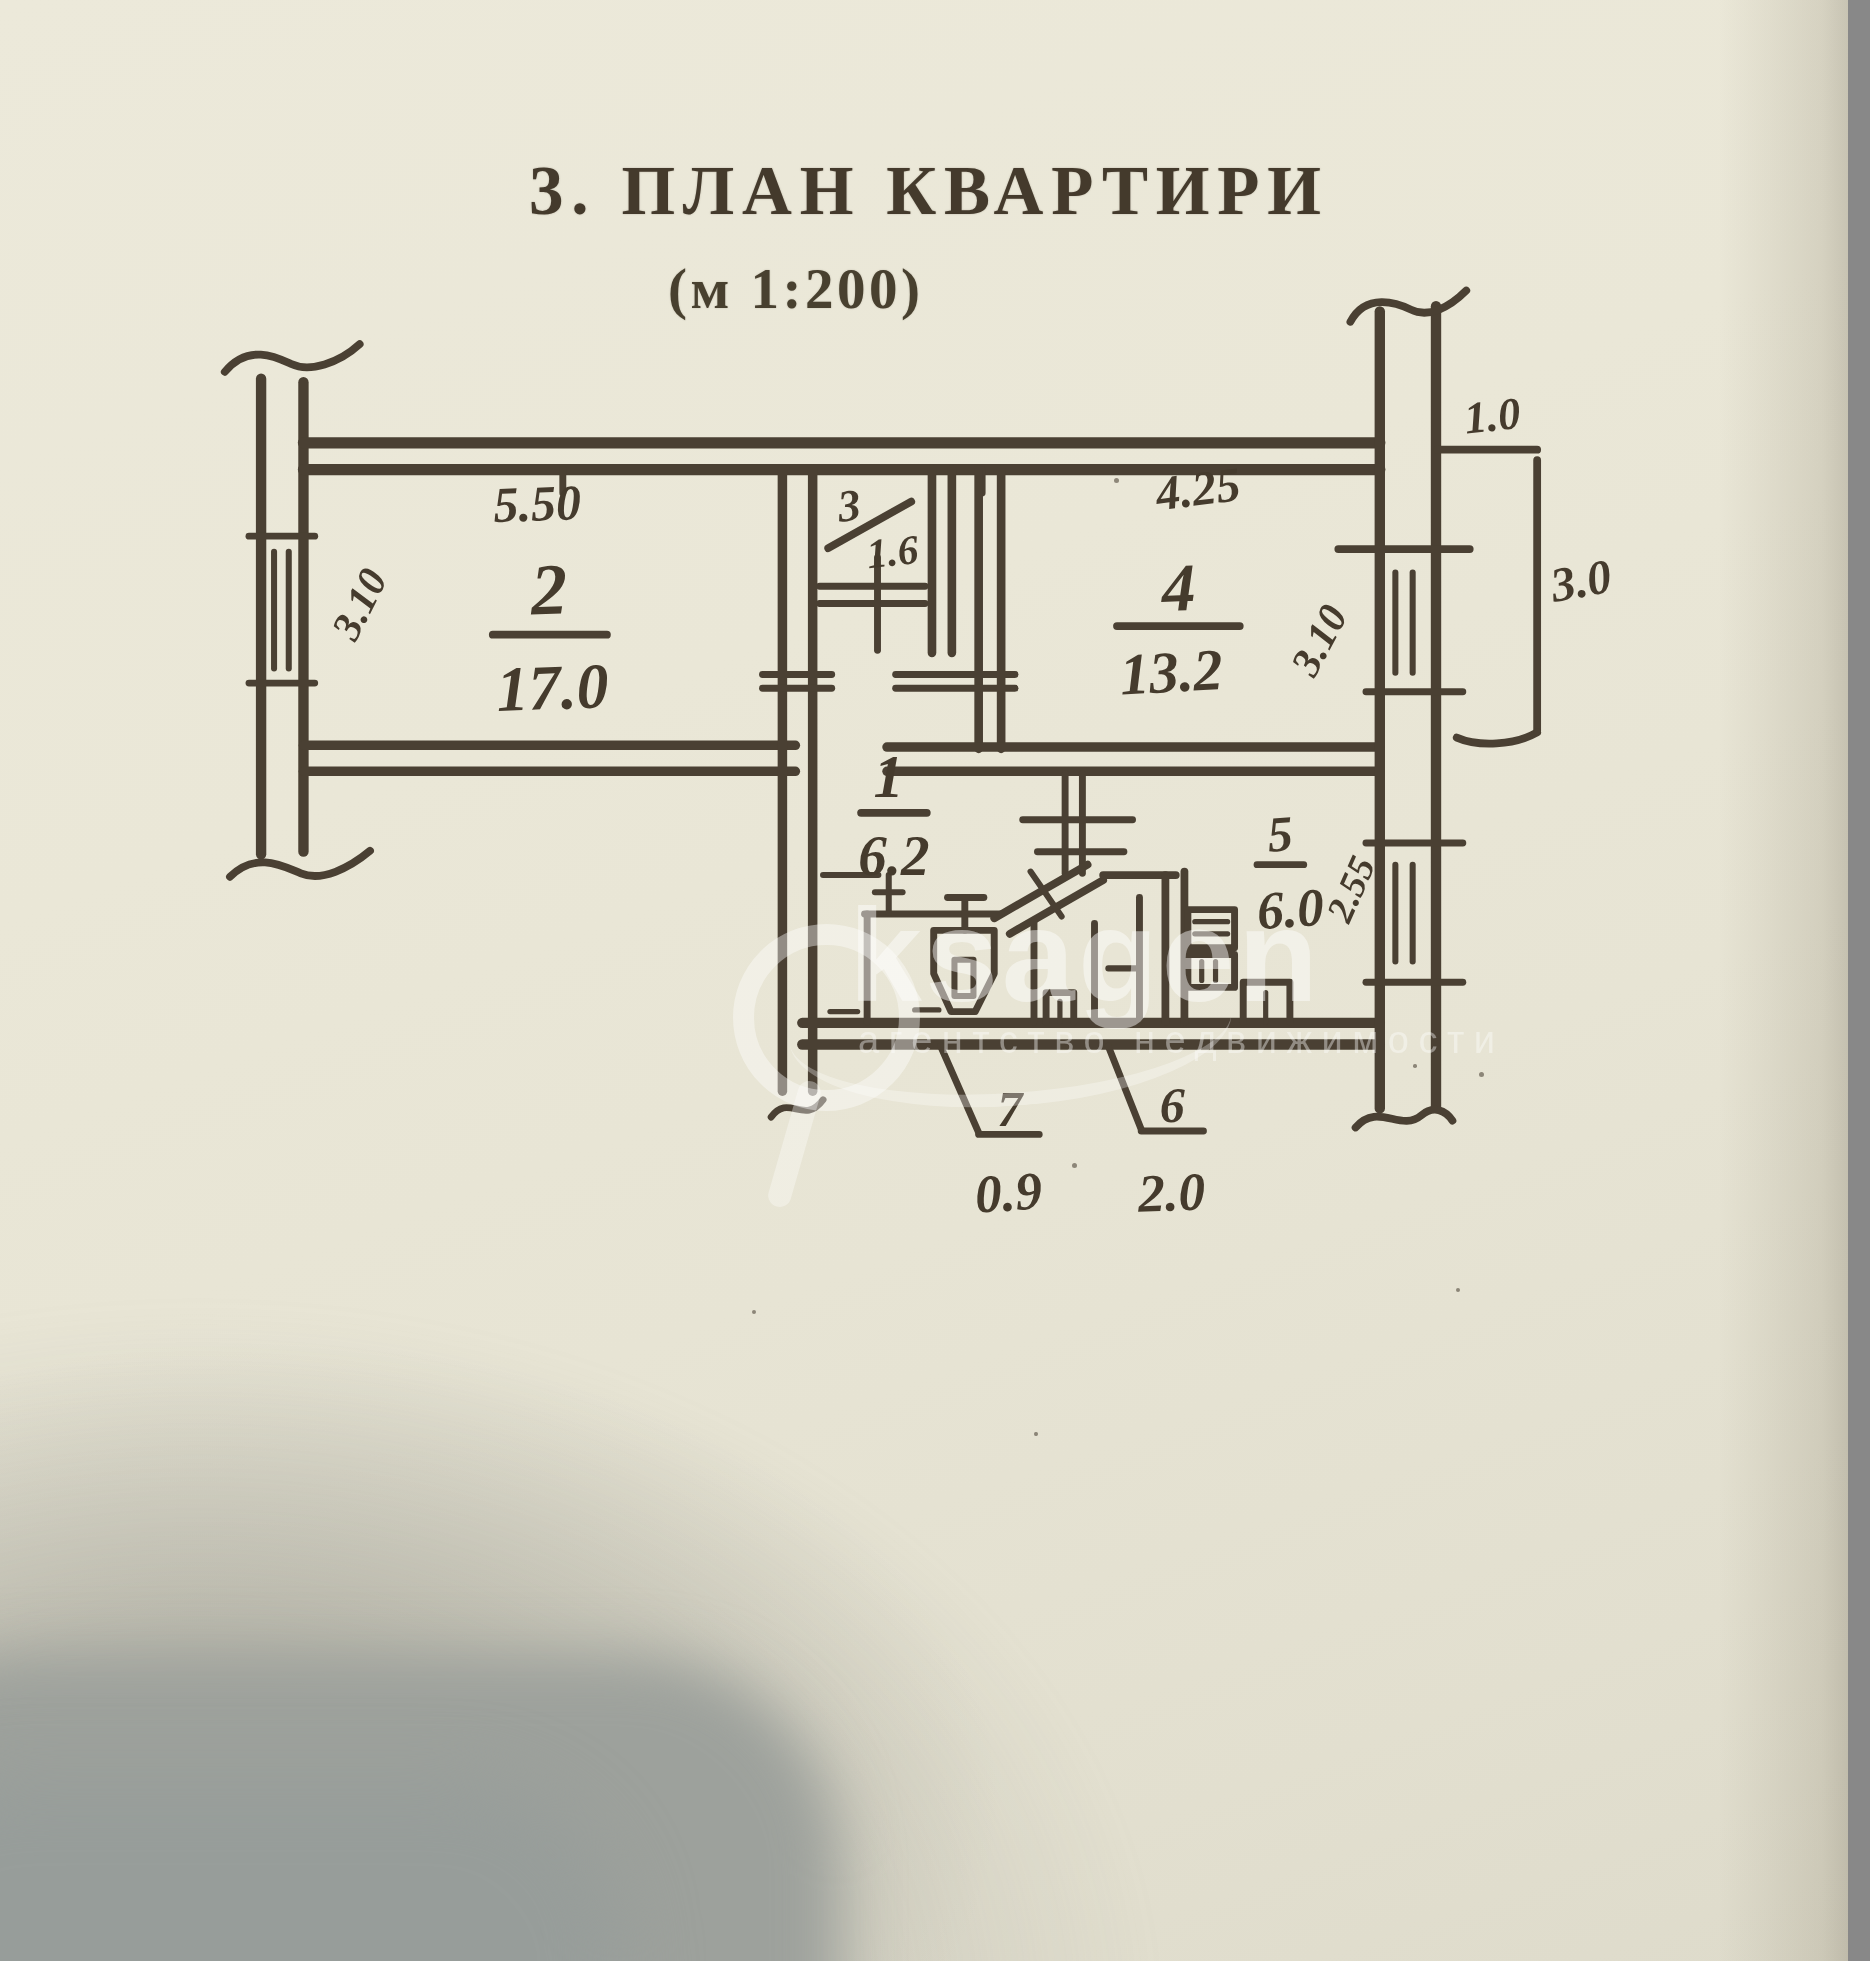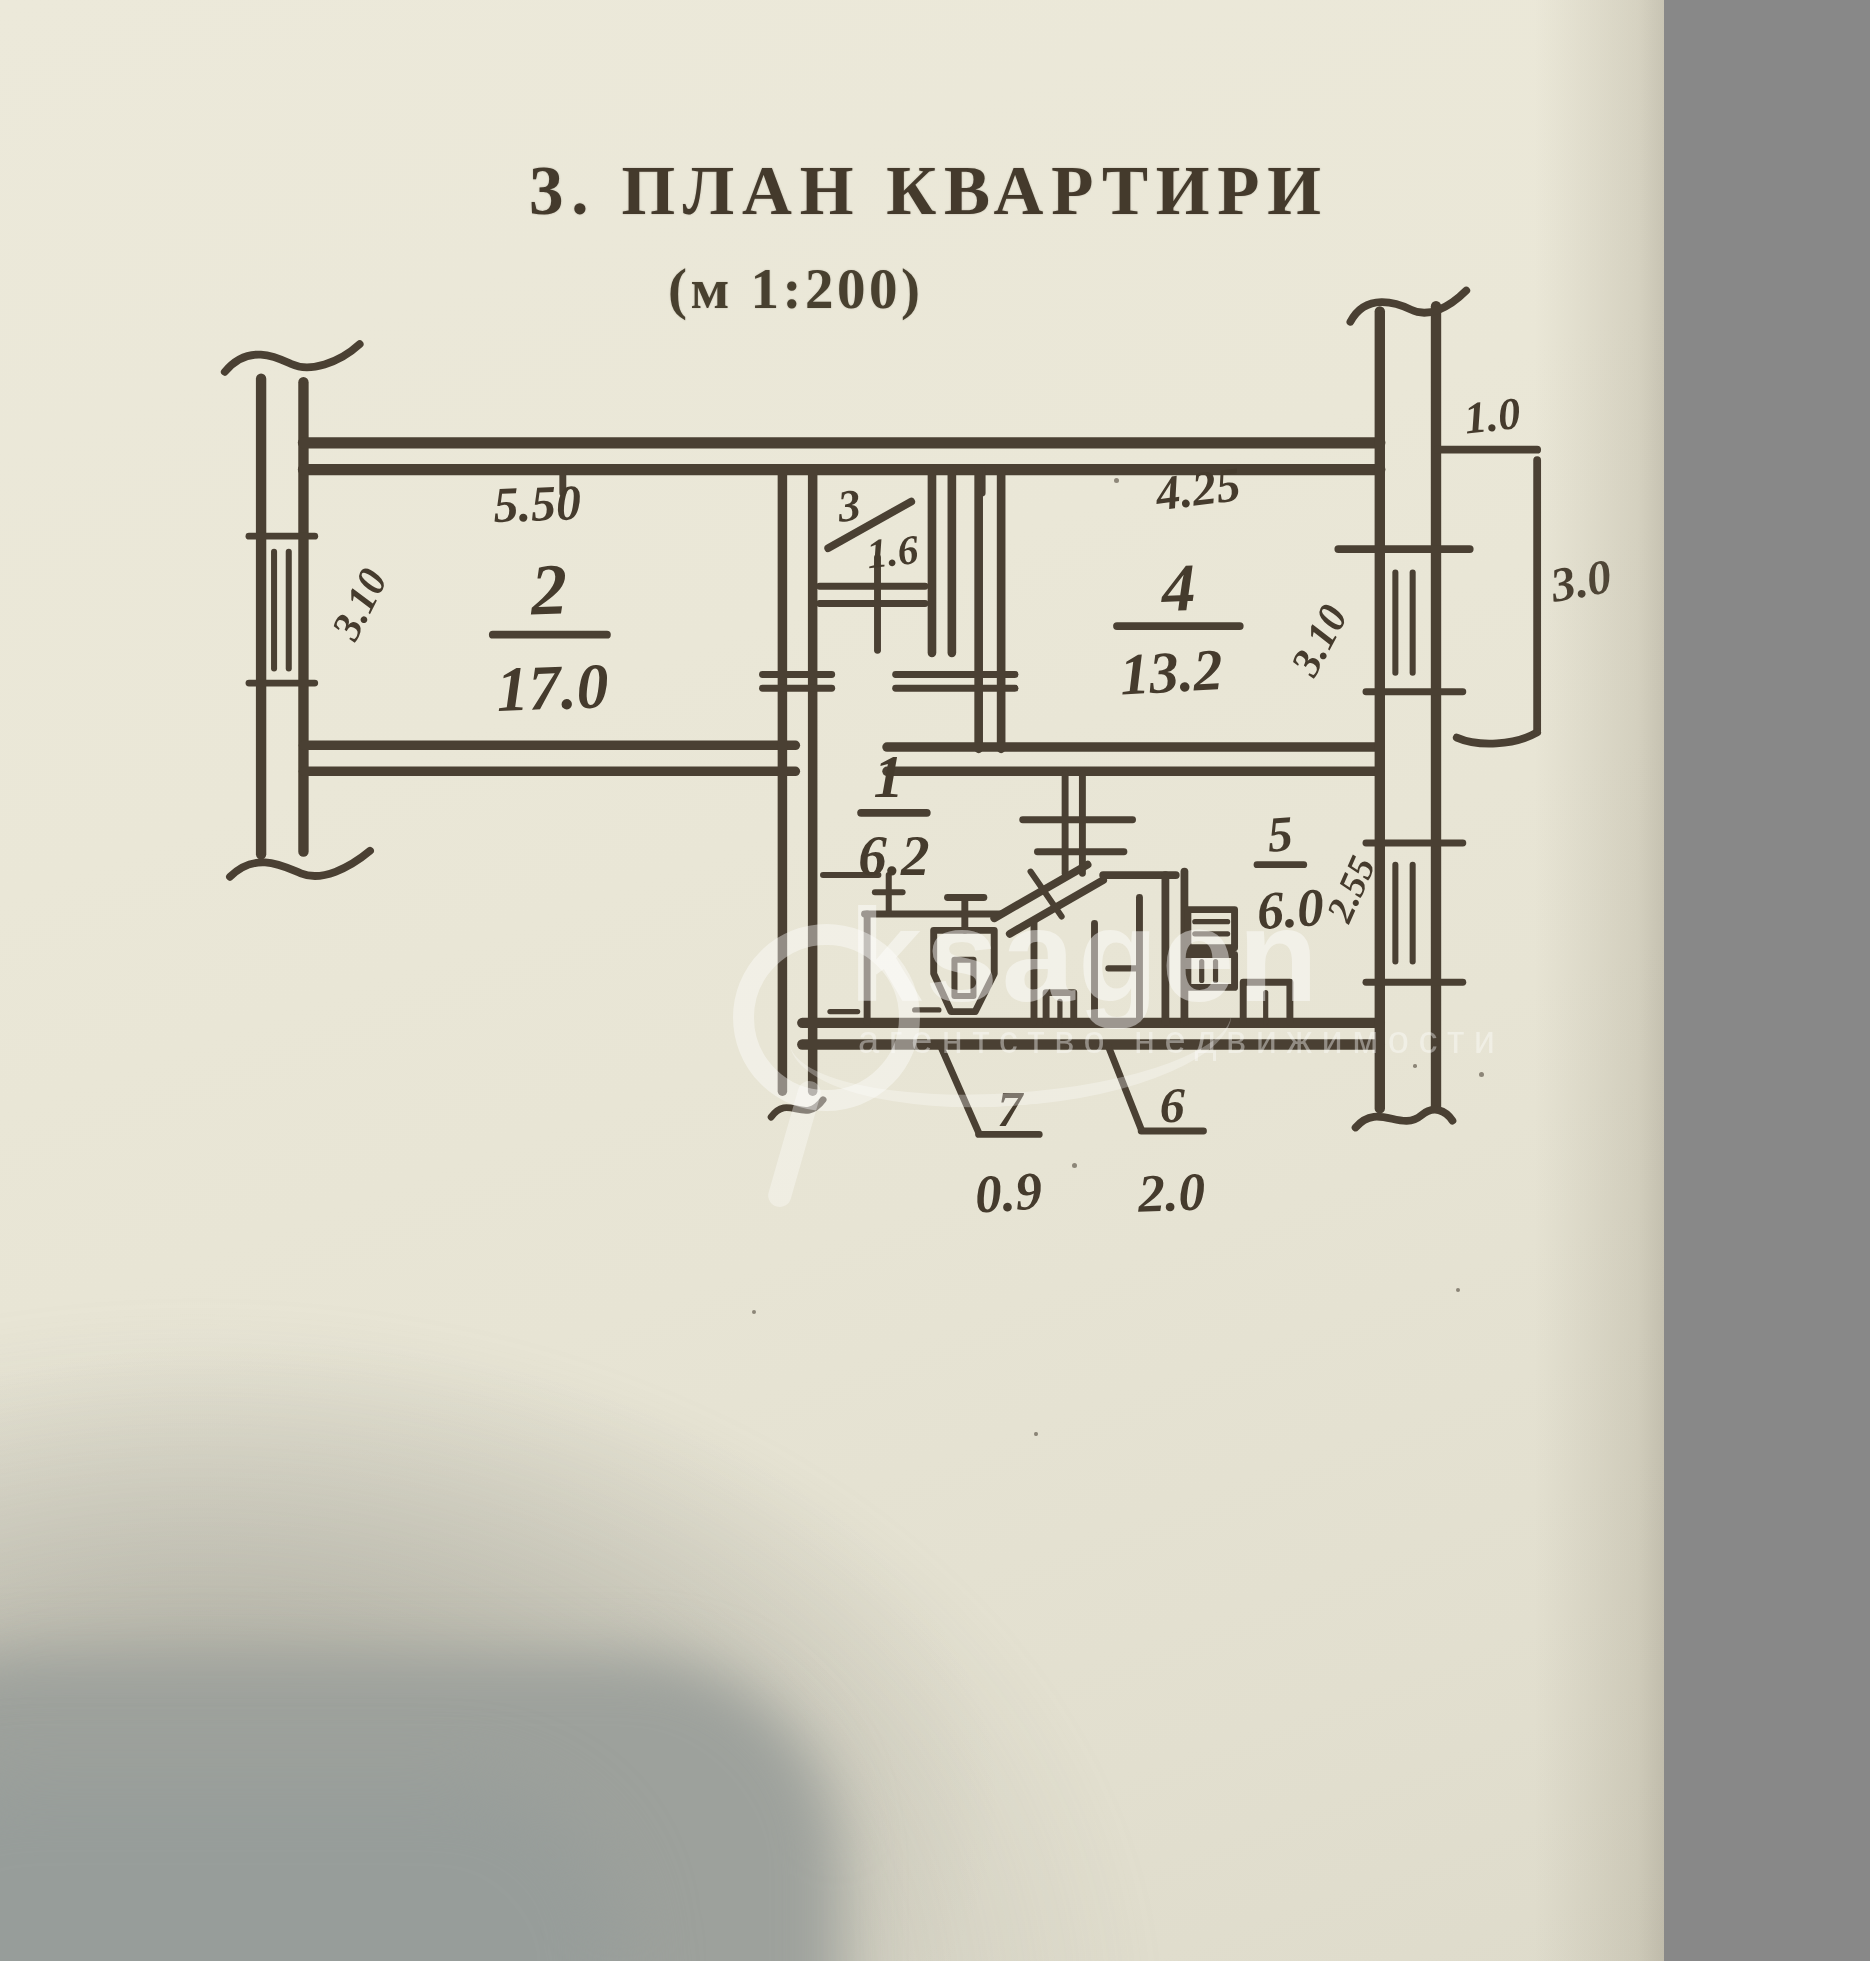--- a/index.html
+++ b/index.html
@@ -1,18 +1,18 @@
 <!DOCTYPE html>
 <html style="font-size:14px"><head>
 <meta charset="utf-8">
 <style>
   html,body{margin:0;padding:0;background:#888;}
   #canvas{
     position:relative;
-    width:1664px;height:1961px;
+    width:1848px;height:1961px;
     overflow:hidden;
     background:
       linear-gradient(160deg, #ece9da 0%, #eae7d7 35%, #e7e4d4 60%, #e2dfcf 85%, #dedbcb 100%);
     font-family:"Liberation Serif", serif;
   }
   
   .shade{position:absolute;pointer-events:none;}
   .shade-right{right:0;top:0;bottom:0;width:130px;
     background:linear-gradient(90deg, rgba(140,133,112,0) 0%, rgba(140,133,112,.22) 80%, rgba(120,113,95,.30) 100%);}
   .shade-low{left:0;top:1193px;width:1470px;height:778px;

